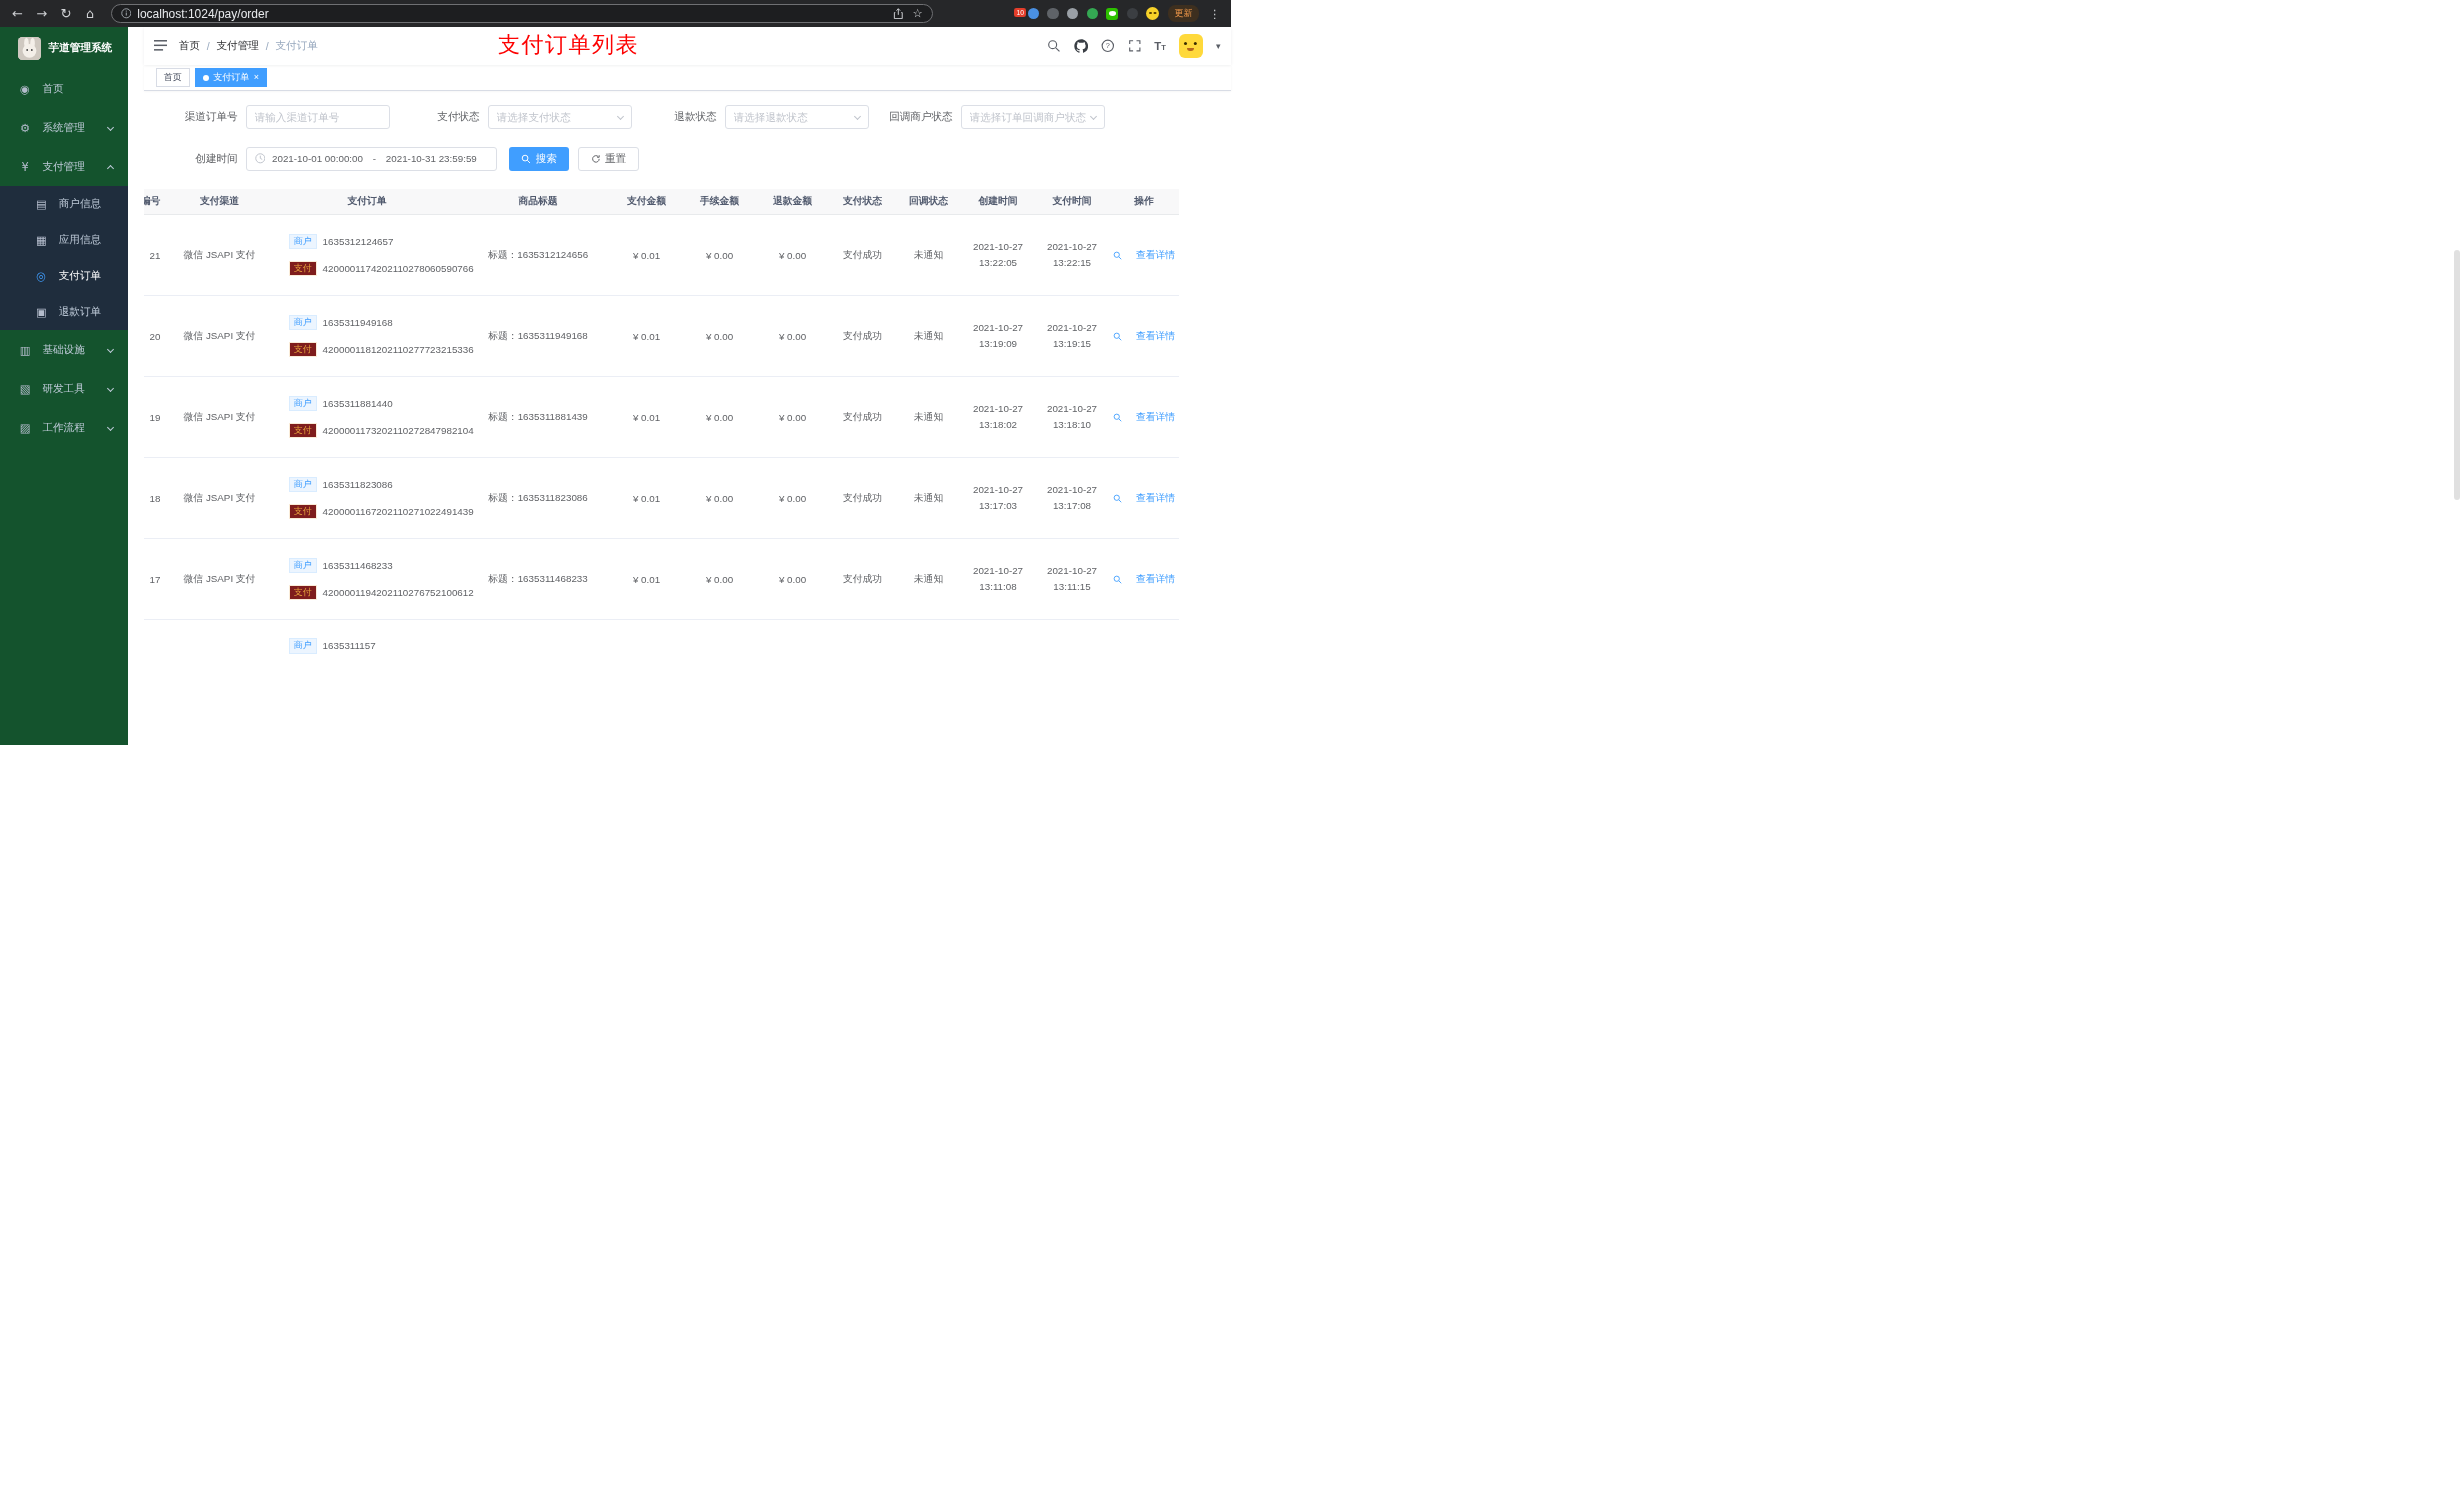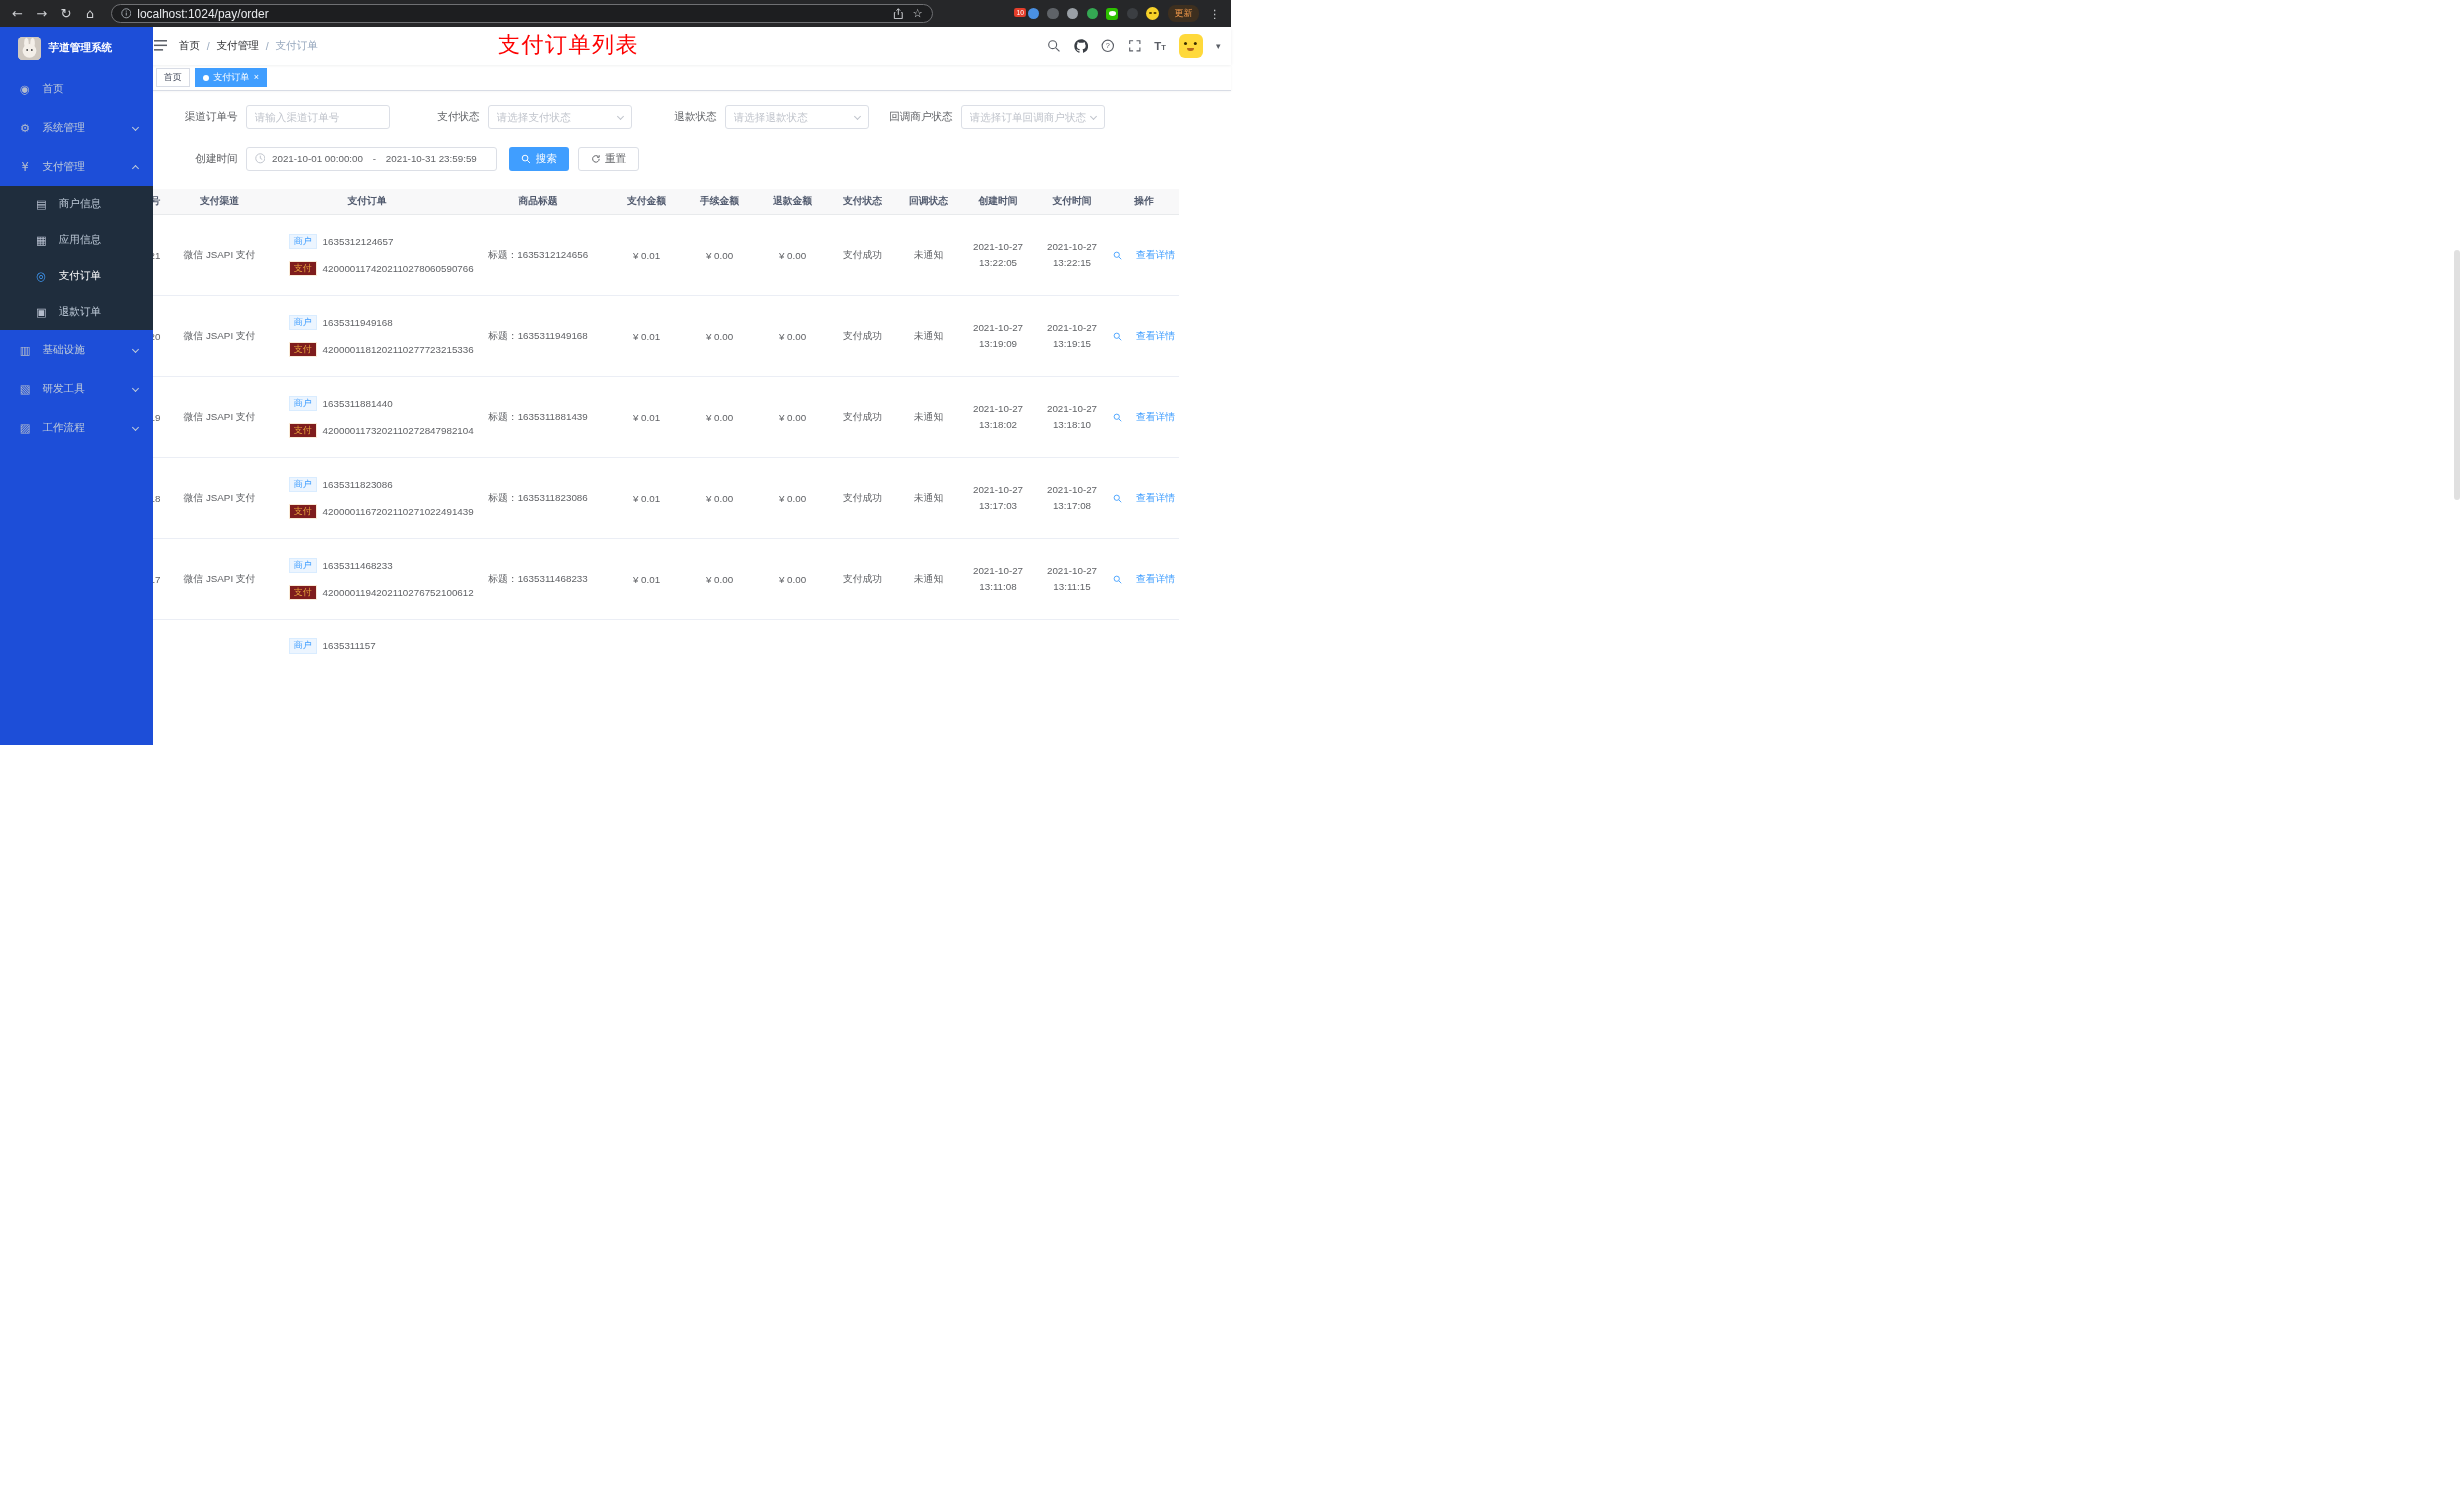--- a/index.html
+++ b/index.html
@@ -22,21 +22,21 @@
   .ext-badge{position:absolute;left:-5.3px;bottom:-3px;background:#e33e2b;color:#fff;font-size:6.8px;
     padding:0 2.3px;border-radius:2.3px;line-height:9px}
   .wechat-sq{width:12px;height:12px;border-radius:3px;background:#2dc100;position:relative;cursor:pointer}
   .wechat-sq::after{content:"";position:absolute;left:2.3px;top:3px;width:7.6px;height:5.3px;border-radius:50%;background:#fff}
   .mini-avatar{width:13px;height:13px;border-radius:50%;background:#f7d229;position:relative;cursor:pointer}
   .mini-avatar::after{content:"";position:absolute;left:3px;top:4.5px;width:2.3px;height:2.3px;border-radius:50%;background:#5b4200;box-shadow:4.5px 0 0 #5b4200}
   .update-chip{color:#f2994a;background:#3d2f1f;border-radius:7.6px;font-size:9px;padding:2.3px 6.8px;cursor:pointer;white-space:nowrap}
   .more-dots{color:#cfd1d4;font-size:11.4px;cursor:pointer;padding:0 1.5px;font-family:"DejaVu Sans",sans-serif}
 
   
-  .sidebar{position:absolute;top:27px;left:0;width:153px;height:718px;background:#1d4ed8;z-index:20;color:#bfcbd9}
+  .sidebar{position:absolute;top:27px;left:0;width:128px;height:718px;background:#14532d;z-index:20;color:#bfcbd9}
   .logo-row{height:42px;display:flex;align-items:center;padding-left:18px;gap:7.6px;cursor:pointer}
   .logo-avatar{width:23px;height:23px;border-radius:4.5px;background:#d8d3cd;overflow:hidden;flex:0 0 23px}
   .logo-title{color:#fff;font-size:10.6px;font-weight:700}
   .menu-item{height:39px;display:flex;align-items:center;padding-left:16.7px;font-size:10.6px;cursor:pointer;position:relative}
   .menu-icon{width:16.7px;margin-right:9px;text-align:center;font-size:11.4px;color:#b4bccc;font-family:"DejaVu Sans",sans-serif}
   .submenu{background:#1f2d3d}
   .submenu .menu-item{height:36px;padding-left:33px}
   .menu-item.active{color:#fff}
   .menu-item.active .menu-icon{color:#409eff}
   .arr{position:absolute;right:15px;border:solid #bfcbd9;border-width:0 1.1px 1.1px 0;padding:2px}

